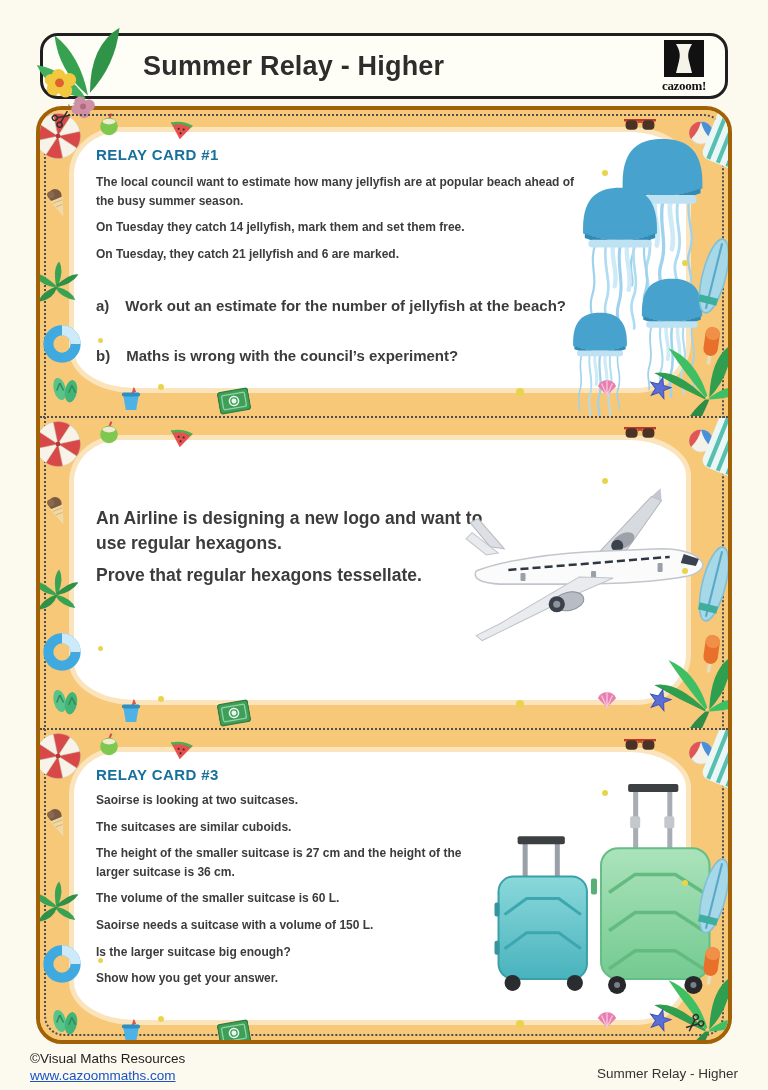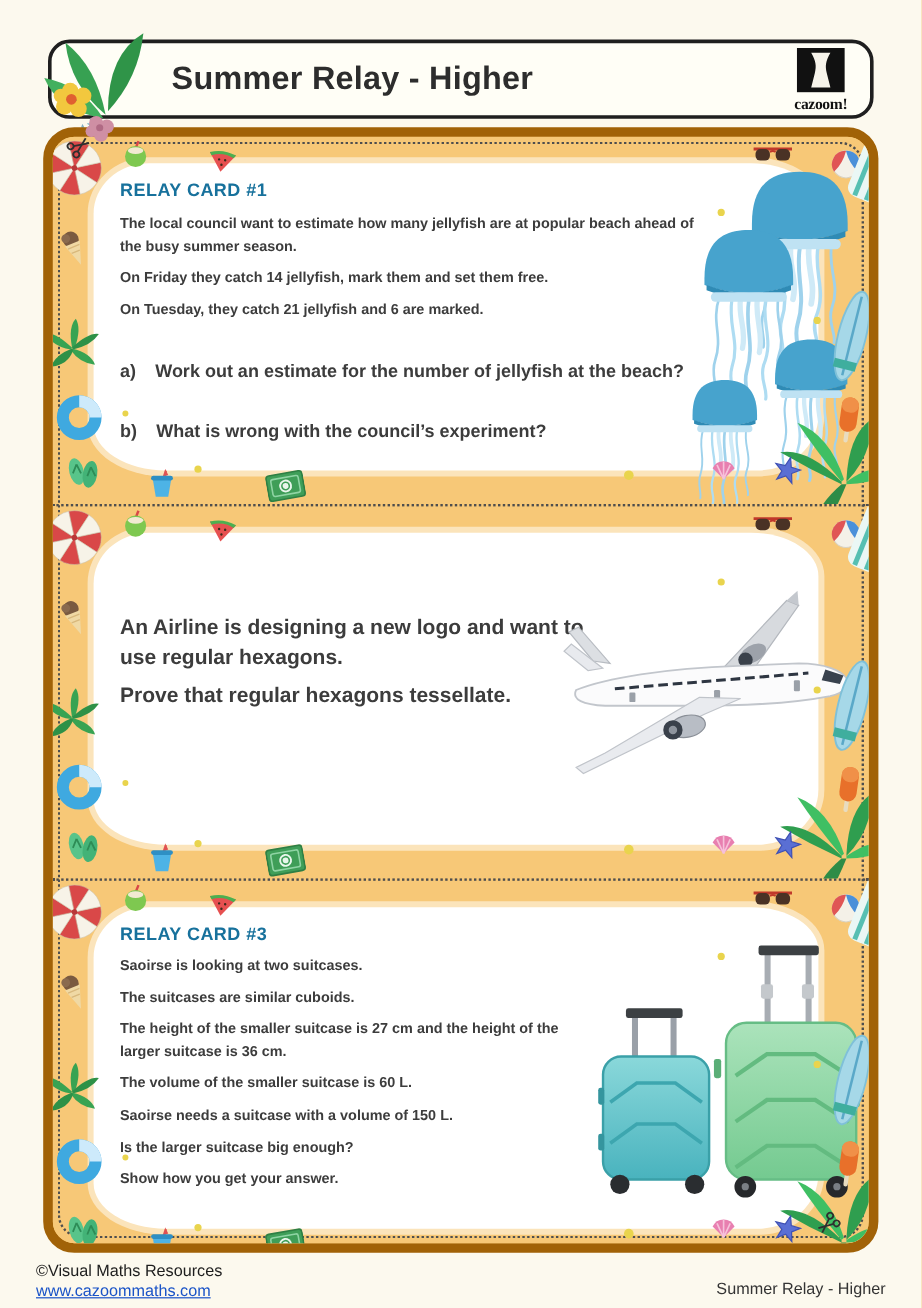--- a/index.html
+++ b/index.html
@@ -19,21 +19,21 @@
   }
   .logo{position:absolute;right:12px;top:4px;width:58px;text-align:center;}
   .logo-mark{width:40px;height:37px;display:inline-block;}
   .logo-text{font-family:"Liberation Serif",serif;font-weight:700;font-size:13px;color:#111;margin-top:-3px;letter-spacing:-.3px;}
   .header-deco{position:absolute;left:-14px;top:-16px;width:118px;height:102px;z-index:3;pointer-events:none;}
   .anchor-mark{position:absolute;left:24px;top:62px;font-size:13px;color:#5a5a5a;transform:rotate(18deg);}
 
   
   .sheet{
     position:absolute;left:36px;top:106px;width:696px;height:938px;
-    background:#f7c877;border:8px solid #a16207;border-radius:26px;
+    background:#f7c877;border:4px solid #a16207;border-radius:26px;
     overflow:hidden;box-sizing:border-box;
   }
   .sheet-dotted{position:absolute;inset:4px;border:2.5px dotted #4e4e4e;border-radius:20px;pointer-events:none;z-index:3;}
   .card{position:relative;width:100%;overflow:hidden;box-sizing:border-box;background:#f7c877;}
   .card1{height:306px}.card2{height:312px}.card3{height:320px}
   .card + .card{border-top:2.5px dotted #4e4e4e;}
   .card-inner{
     position:absolute;left:34px;right:42px;top:22px;bottom:28px;background:#fff;z-index:1;
     border-radius:46px 56px 50px 60px / 42px 36px 46px 38px;
     box-shadow:0 0 0 5px rgba(255,255,255,.5);
@@ -378,31 +378,31 @@
   <span class="dot" style="left:118px;bottom:26px;width:6px;height:6px"></span>
   <span class="dot" style="left:476px;bottom:20px;width:8px;height:8px"></span>
   <span class="dot" style="right:40px;top:150px;width:6px;height:6px"></span>
   <span class="dot" style="left:58px;top:228px;width:5px;height:5px"></span>
   <span class="dot" style="right:120px;top:60px;width:6px;height:6px"></span>
 </div>
     <div class="card-inner">
       <div class="card-label">RELAY CARD #1</div>
       <div class="card-text">
         <p>The local council want to estimate how many jellyfish are at popular beach ahead of the busy summer season.</p>
-        <p>On Friday they catch 14 jellyfish, mark them and set them free.</p>
+        <p>On Tuesday they catch 14 jellyfish, mark them and set them free.</p>
         <p>On Tuesday, they catch 21 jellyfish and 6 are marked.</p>
       </div>
       <div class="questions">
         <div class="q-row">
           <span>a)</span>
           <span>Work out an estimate for the number of jellyfish at the beach?</span>
         </div>
         <div class="q-row">
           <span>b)</span>
-          <span>What is wrong with the council’s experiment?</span>
+          <span>Maths is wrong with the council’s experiment?</span>
         </div>
       </div>
     </div>
     <svg class="jelly j1">
         <use href="#sym-jellyfish"></use>
       </svg>
     <svg class="jelly j2">
         <use href="#sym-jellyfish"></use>
       </svg>
     <svg class="jelly j3">

